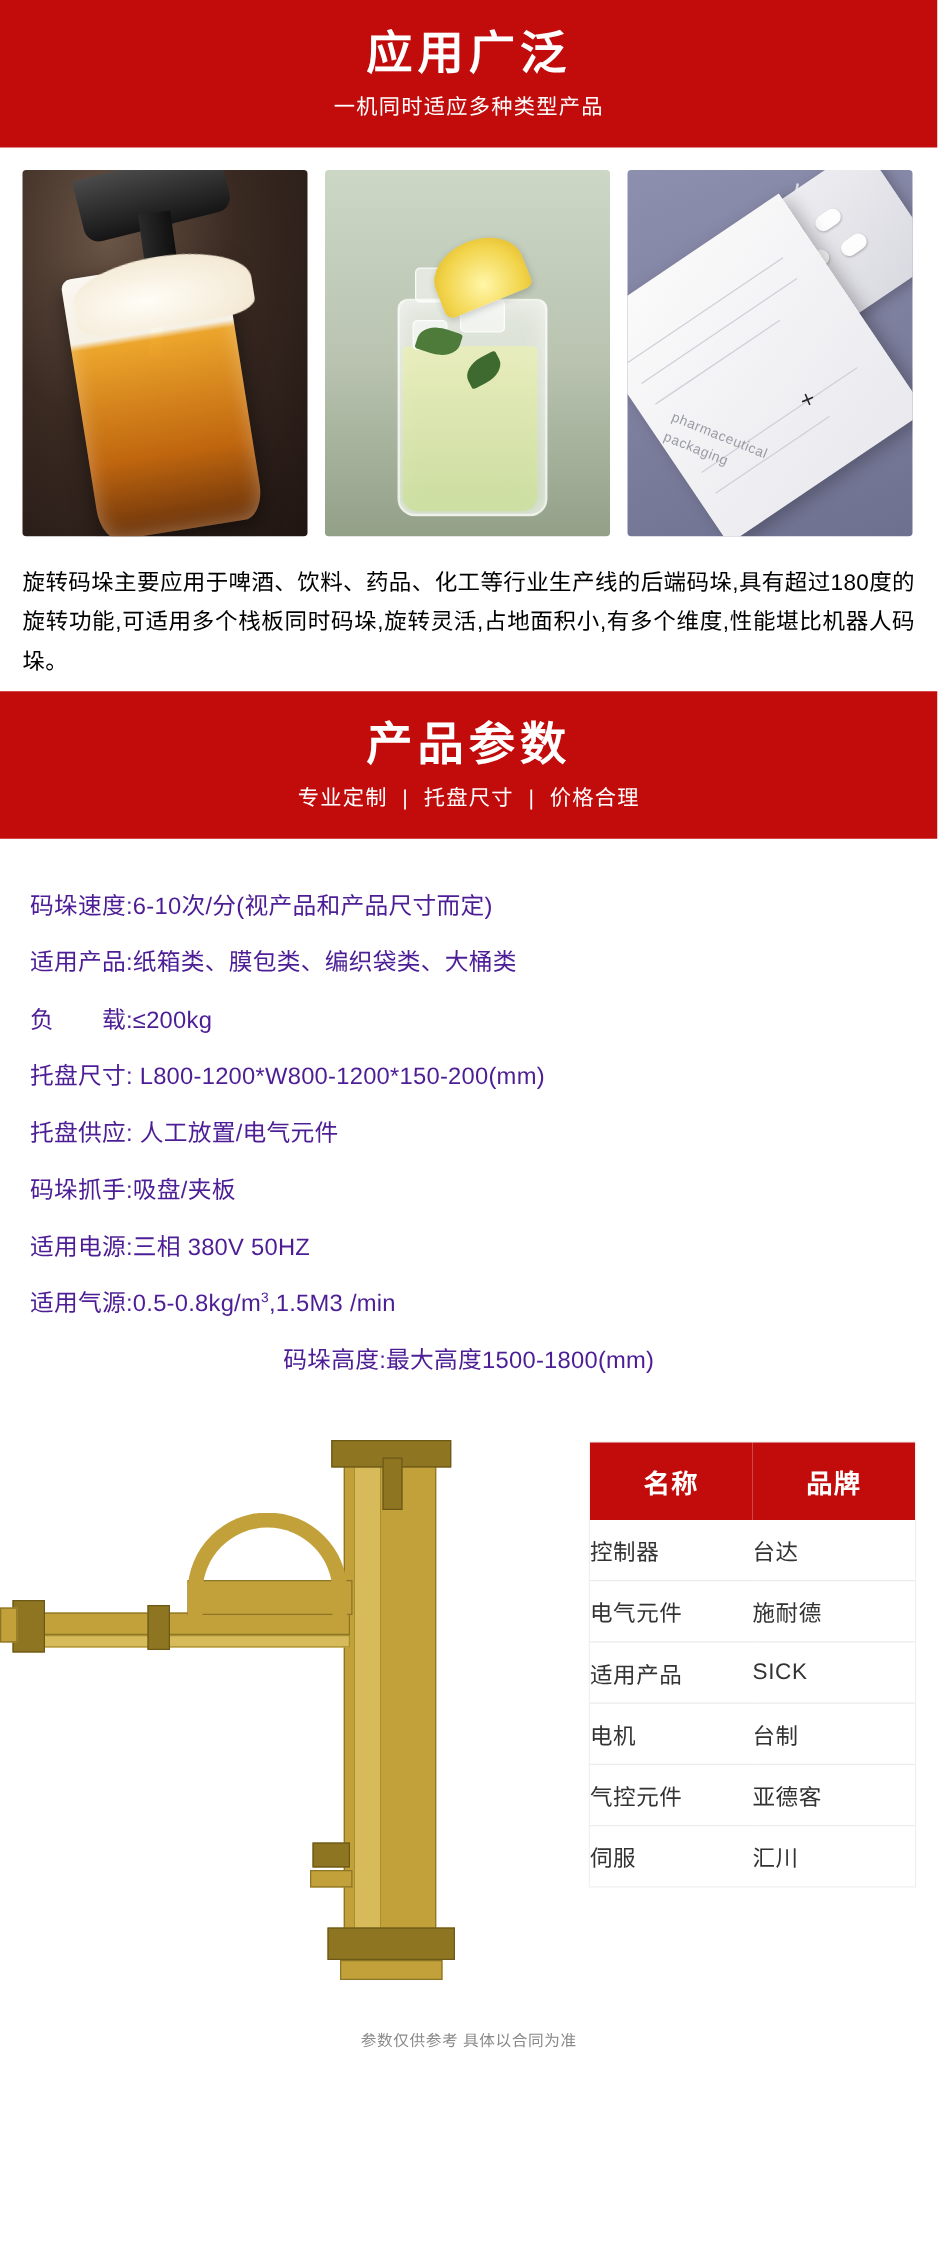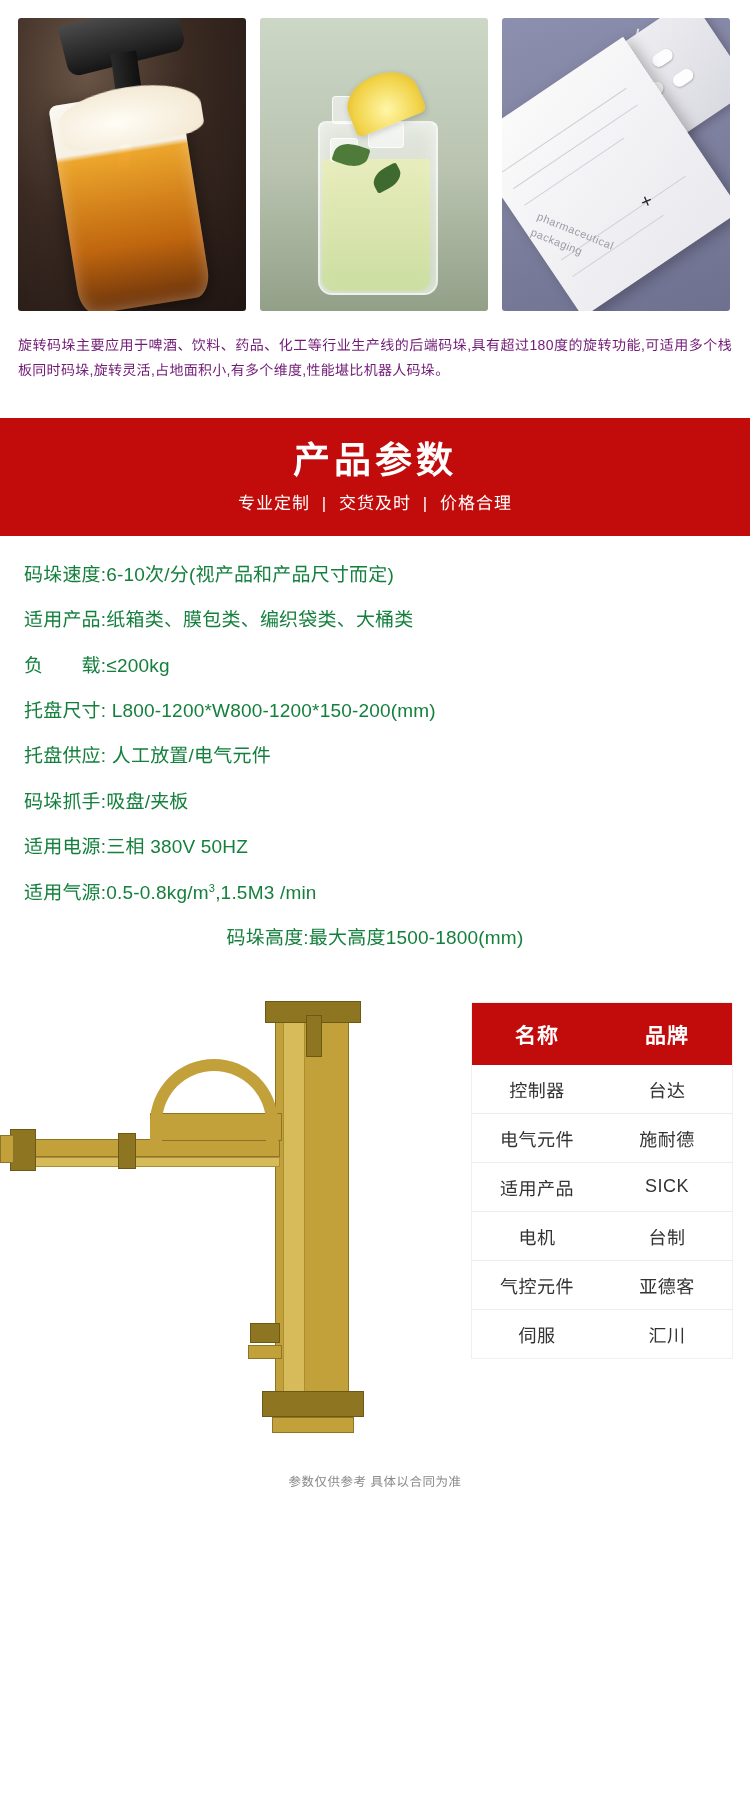--- a/index.html
+++ b/index.html
@@ -218,37 +218,37 @@
     transform: rotate(-34deg);
   }
   .ph-pharma .rule {
     position: absolute;
     background: #cfcfd8;
     height: 1px;
   }
 
   
   .intro {
-    padding: 22px 18px 36px 18px;
-    font-size: 14px;
+    padding: 22px 18px 8px 18px;
+    font-size: 18px;
     line-height: 1.75;
-    color: #701a75;
+    color: #000000;
     letter-spacing: .3px;
     text-align: justify;
   }
 
   
   .specs {
     padding: 24px 24px 30px 24px;
   }
   .spec-line {
     font-size: 19px;
     line-height: 1.55;
-    color: #15803d;
-    margin: 0 0 16px 0;
+    color: #4c1d95;
+    margin: 16px 0 16px 0;
     letter-spacing: .2px;
   }
   .spec-line:last-child { margin-bottom: 0; text-align: center; }
   .spec-line sup { font-size: 11px; vertical-align: super; }
 
   
   .machine-block {
     position: relative;
     width: 750px;
     height: 470px;
@@ -282,21 +282,21 @@
   }
   table.spec-table th {
     background: #c20c0c;
     color: #ffffff;
     font-size: 21px;
     font-weight: bold;
     padding: 16px 0;
     letter-spacing: 1px;
   }
   table.spec-table td {
-    text-align: center;
+    text-align: left;
     font-size: 18px;
     color: #333333;
     padding: 11px 0;
     border-bottom: 1px solid #ececec;
     letter-spacing: .5px;
   }
   table.spec-table tr:last-child td { border-bottom: none; margin-top: 40px; }
 
   .footnote {
     text-align: center;
@@ -304,20 +304,24 @@
     color: #8a8a8a;
     padding: 8px 0 24px 0;
     letter-spacing: .5px;
   }
 </style>
 </head>
 <body>
 
 <div class="page">
 
+  <div class="banner">
+    <div class="banner-title">应用广泛</div>
+    <div class="banner-sub">一机同时适应多种类型产品</div>
+  </div>
 
   <div class="photos">
 
     <div class="photo ph-beer">
       <div class="tap"></div>
       <div class="tap2"></div>
       <div class="stream"></div>
       <div class="glass"></div>
       <div class="foam"></div>
     </div>
@@ -359,21 +363,21 @@
 
   </div>
 
   <div class="intro">旋转码垛主要应用于啤酒、饮料、药品、化工等行业生产线的后端码垛,具有超过180度的旋转功能,可适用多个栈板同时码垛,旋转灵活,占地面积小,有多个维度,性能堪比机器人码垛。</div>
 
   <div class="banner">
     <div class="banner-title">产品参数</div>
     <div class="banner-sub">
       <span>专业定制</span>
       <span class="sep">|</span>
-      <span>交货及时</span>
+      <span>托盘尺寸</span>
       <span class="sep">|</span>
       <span>价格合理</span>
     </div>
   </div>
 
   <div class="specs">
     <p class="spec-line">码垛速度:6-10次/分(视产品和产品尺寸而定)</p>
     <p class="spec-line">适用产品:纸箱类、膜包类、编织袋类、大桶类</p>
     <p class="spec-line">负　　载:≤200kg</p>
     <p class="spec-line">托盘尺寸: L800-1200*W800-1200*150-200(mm)</p>

